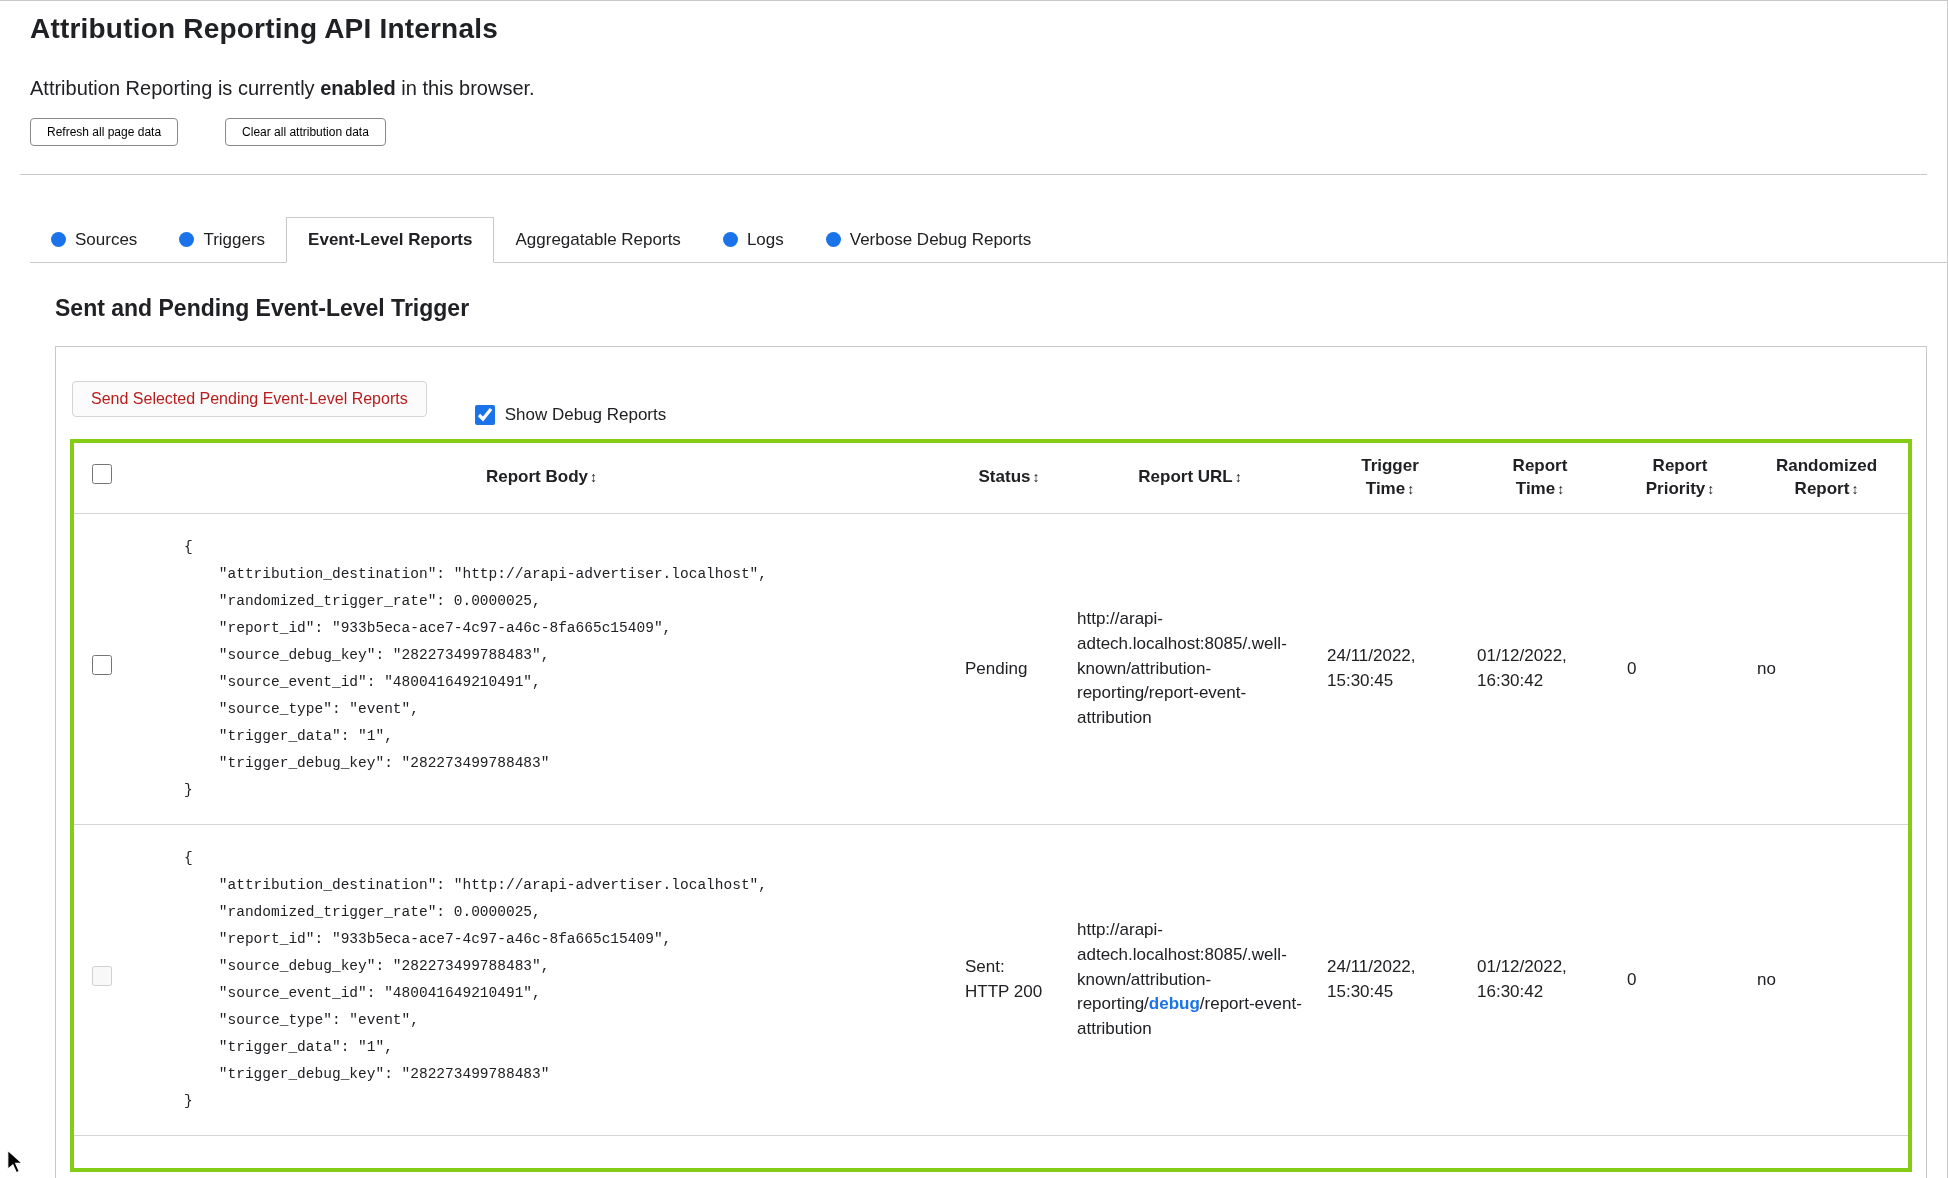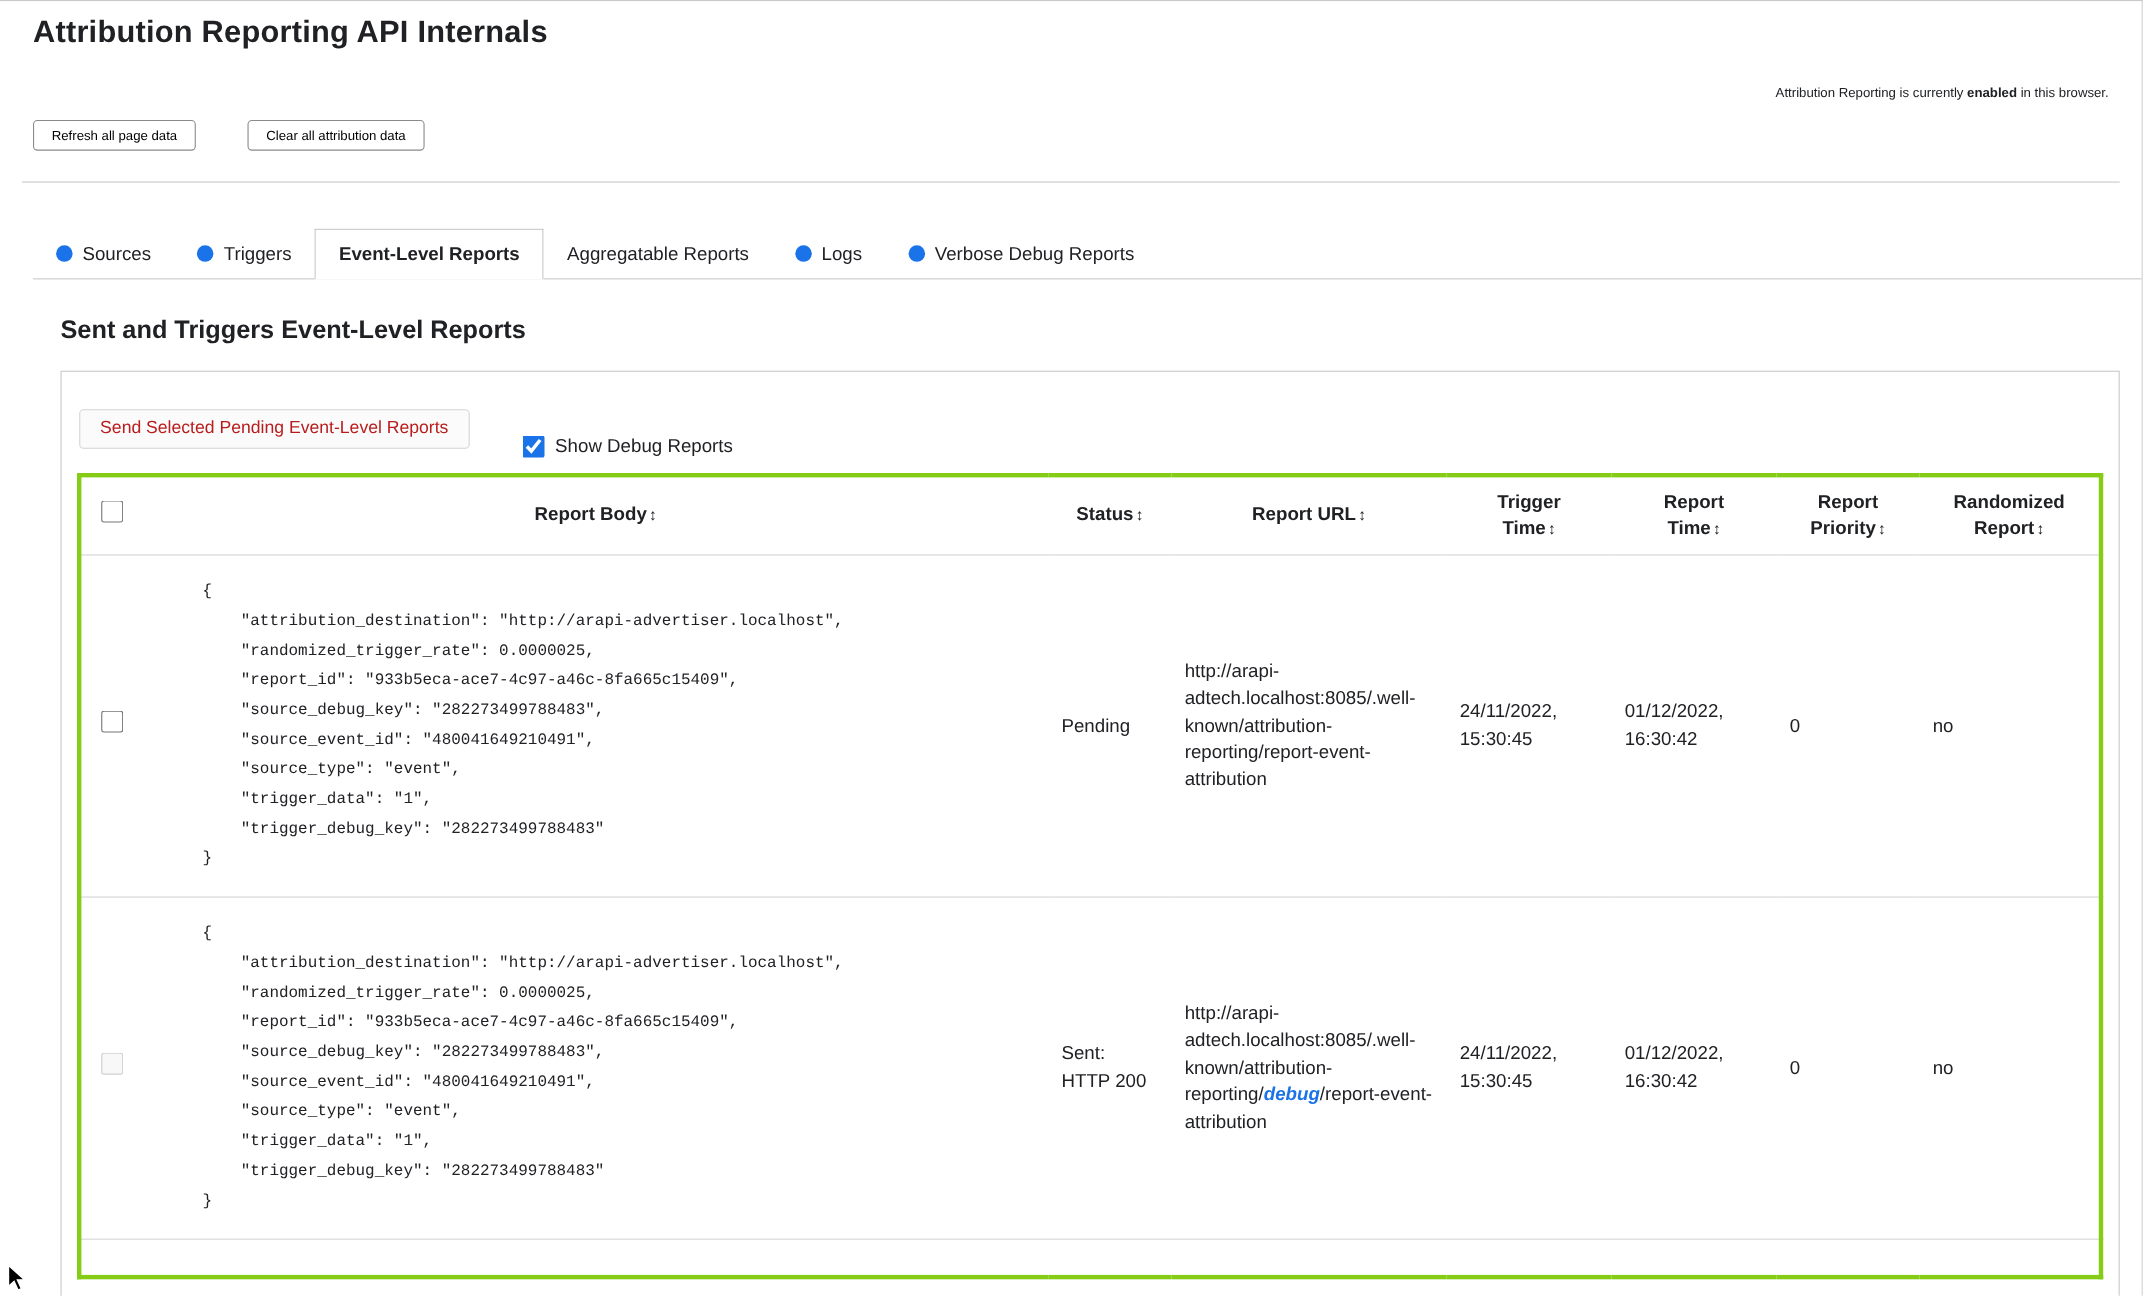--- a/index.html
+++ b/index.html
@@ -15,21 +15,21 @@
     width: 1948px; height: 1178px;
     border-top: 1px solid #c9c9c9;
     border-right: 1px solid #c9c9c9;
     position: relative;
   }
   .intro { padding: 12px 30px 0 30px; }
   h1 {
     margin: 0; font-size: 28px; font-weight: 700; color: #202124;
     letter-spacing: 0.2px;
   }
-  .status-line { margin: 32px 0 0 0; font-size: 12px; text-align: right; }
+  .status-line { margin: 32px 0 0 0; font-size: 20px; }
   .status-line b { font-weight: 700; }
   .top-buttons { margin-top: 18px; display: flex; gap: 47px; }
   button {
     font-family: "Liberation Sans", sans-serif;
     font-size: 12px; color: #000;
     background: #fff;
     border: 1px solid #8a8a8a;
     border-radius: 4px;
     padding: 6px 16px;
     cursor: pointer;
@@ -120,21 +120,21 @@
   .reports-table td.body-col pre {
     margin: 0;
     padding-left: 42px;
     font-family: "Liberation Mono", "DejaVu Sans Mono", monospace;
     font-size: 14.5px;
     line-height: 27px;
     color: #202124;
   }
   .url-col { word-wrap: break-word; overflow-wrap: break-word; }
   .sort { font-size: 14px; margin-left: 2px; font-weight: 700; }
-  .debug-part { color: #1a73e8; font-weight: 700; font-style: italic; }
+  .debug-part { color: #1a73e8; font-weight: 700; }
   .footer-cell { height: 34px; padding: 0; }
   .cursor-pointer {
     position: absolute; left: 6px; top: 1148px;
     width: 18px; height: 26px;
   }
 </style>
 </head>
 <body>
 
 <div class="page">
@@ -169,21 +169,21 @@
       <span class="dot"></span>
       <span>Logs</span>
     </div>
     <div class="tab">
       <span class="dot"></span>
       <span>Verbose Debug Reports</span>
     </div>
   </nav>
 
   <section class="content">
-    <h2>Sent and Triggers Event-Level Reports</h2>
+    <h2>Sent and Pending Event-Level Trigger</h2>
 
     <div class="panel">
 
       <div class="controls">
         <button class="send-btn" disabled="">Send Selected Pending Event-Level Reports</button>
         <label class="debug-toggle">
           <input type="checkbox" checked="" style="">
           <span>Show Debug Reports</span>
         </label>
       </div>

